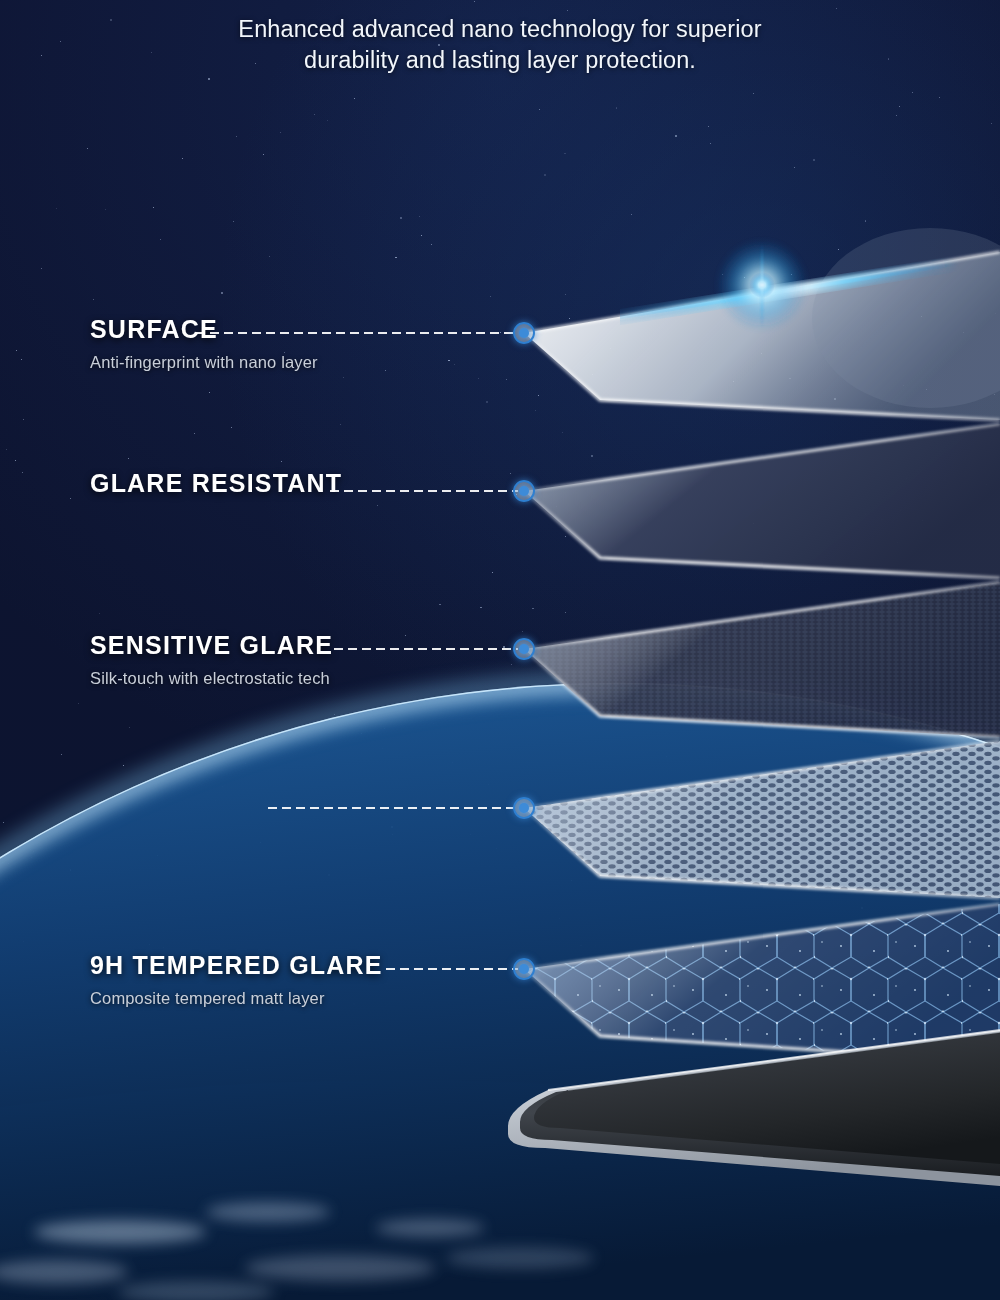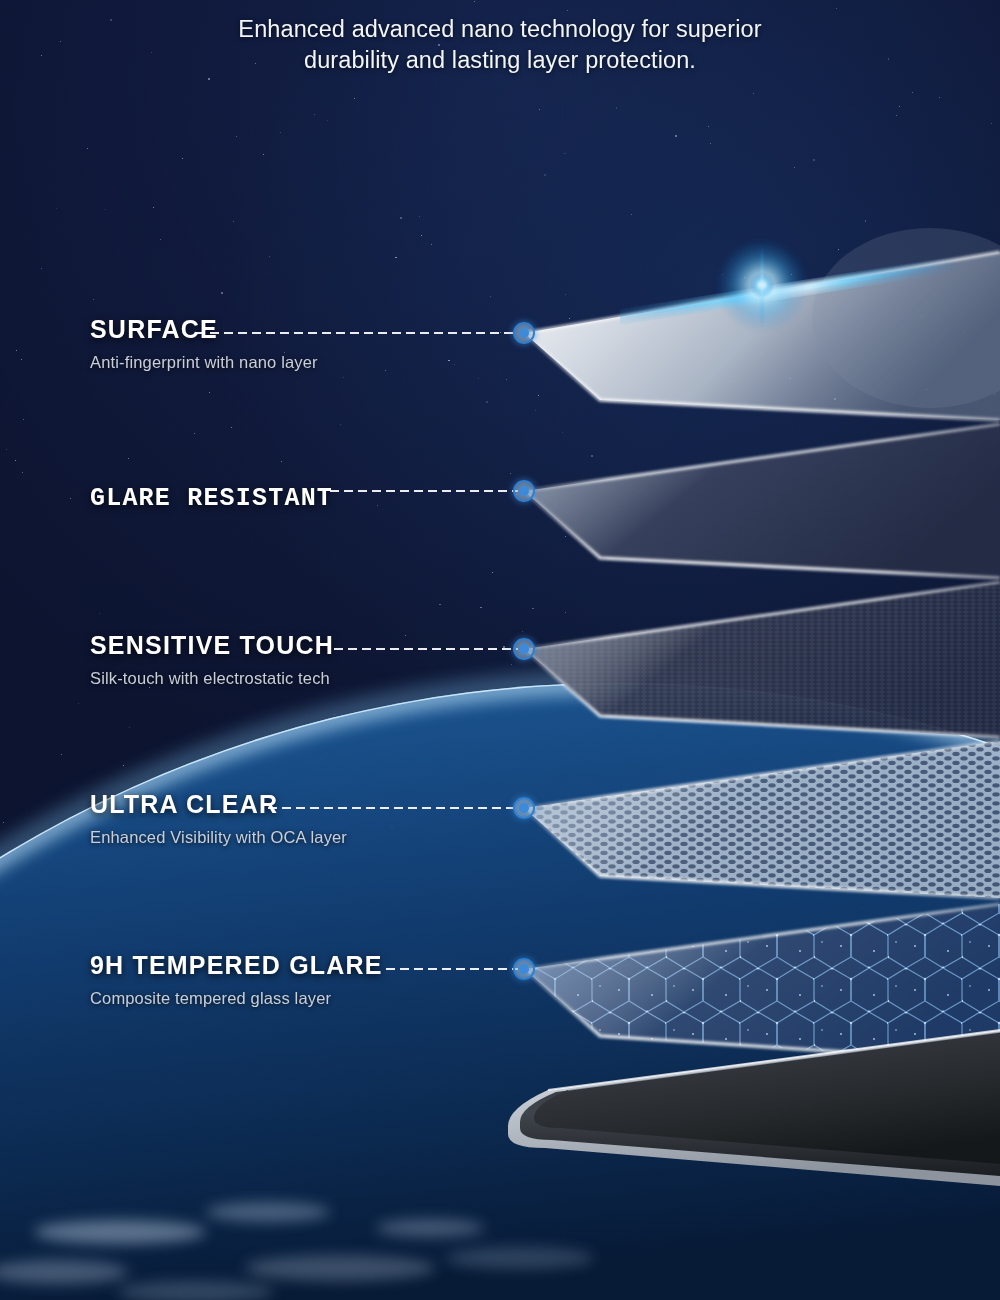--- a/index.html
+++ b/index.html
@@ -518,52 +518,48 @@
     <div class="callout" style="top:316px;">
       <p class="ct">SURFACE</p>
       <p class="cs">Anti-fingerprint with nano layer</p>
     </div>
     <div class="dash" style="left:196px;top:332px;width:322px;"></div>
     <div class="marker" style="left:513px;top:322px;">
       <span class="ring"></span>
       <span class="dot"></span>
     </div>
 
-    <div class="callout" style="top:485px;font-family:Liberation Mono, monospace;">
+    <div class="callout" style="top:470px;">
       <p class="ct">GLARE RESISTANT</p>
     </div>
     <div class="dash" style="left:330px;top:490px;width:188px;"></div>
     <div class="marker" style="left:513px;top:480px;">
       <span class="ring"></span>
       <span class="dot"></span>
     </div>
 
     <div class="callout" style="top:632px;">
-      <p class="ct">SENSITIVE TOUCH</p>
+      <p class="ct">SENSITIVE GLARE</p>
       <p class="cs">Silk-touch with electrostatic tech</p>
     </div>
     <div class="dash" style="left:334px;top:648px;width:184px;"></div>
     <div class="marker" style="left:513px;top:638px;">
       <span class="ring"></span>
       <span class="dot"></span>
     </div>
 
-    <div class="callout" style="top:791px;">
-      <p class="ct">ULTRA CLEAR</p>
-      <p class="cs">Enhanced Visibility with OCA layer</p>
-    </div>
     <div class="dash" style="left:268px;top:807px;width:250px;"></div>
     <div class="marker" style="left:513px;top:797px;">
       <span class="ring"></span>
       <span class="dot"></span>
     </div>
 
     <div class="callout" style="top:952px;">
       <p class="ct">9H TEMPERED GLARE</p>
-      <p class="cs">Composite tempered glass layer</p>
+      <p class="cs">Composite tempered matt layer</p>
     </div>
     <div class="dash" style="left:386px;top:968px;width:132px;"></div>
     <div class="marker" style="left:513px;top:958px;">
       <span class="ring"></span>
       <span class="dot"></span>
     </div>
 
   </div>
 </div>
 

